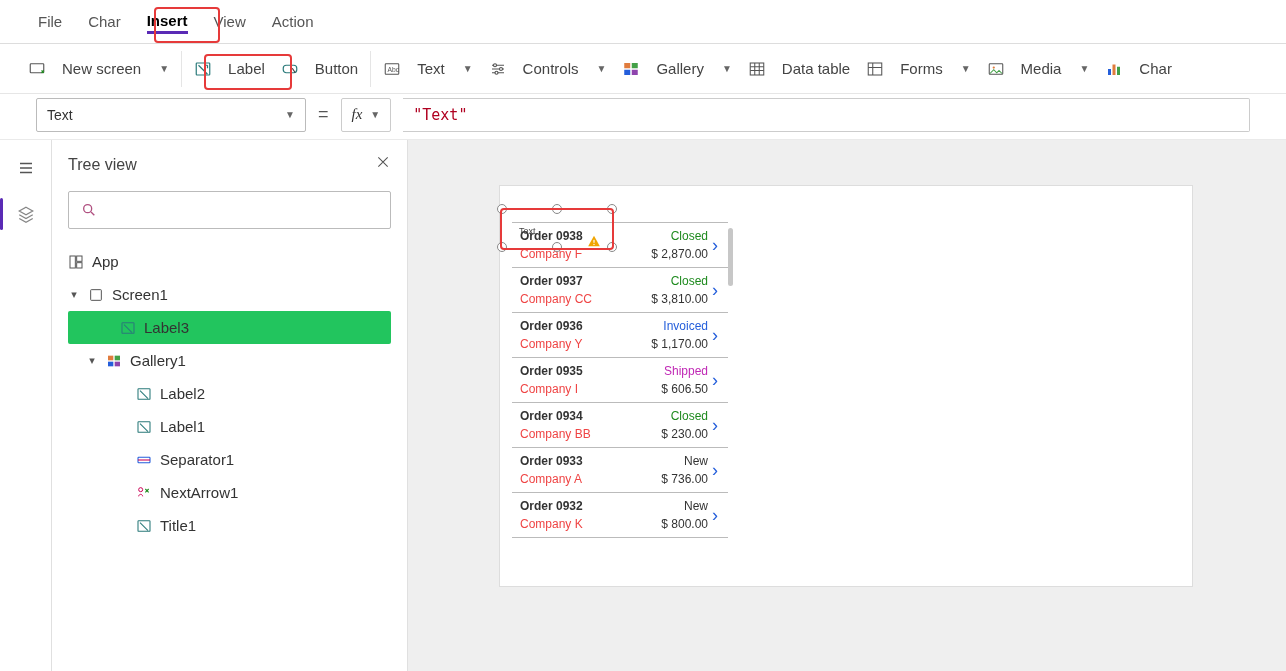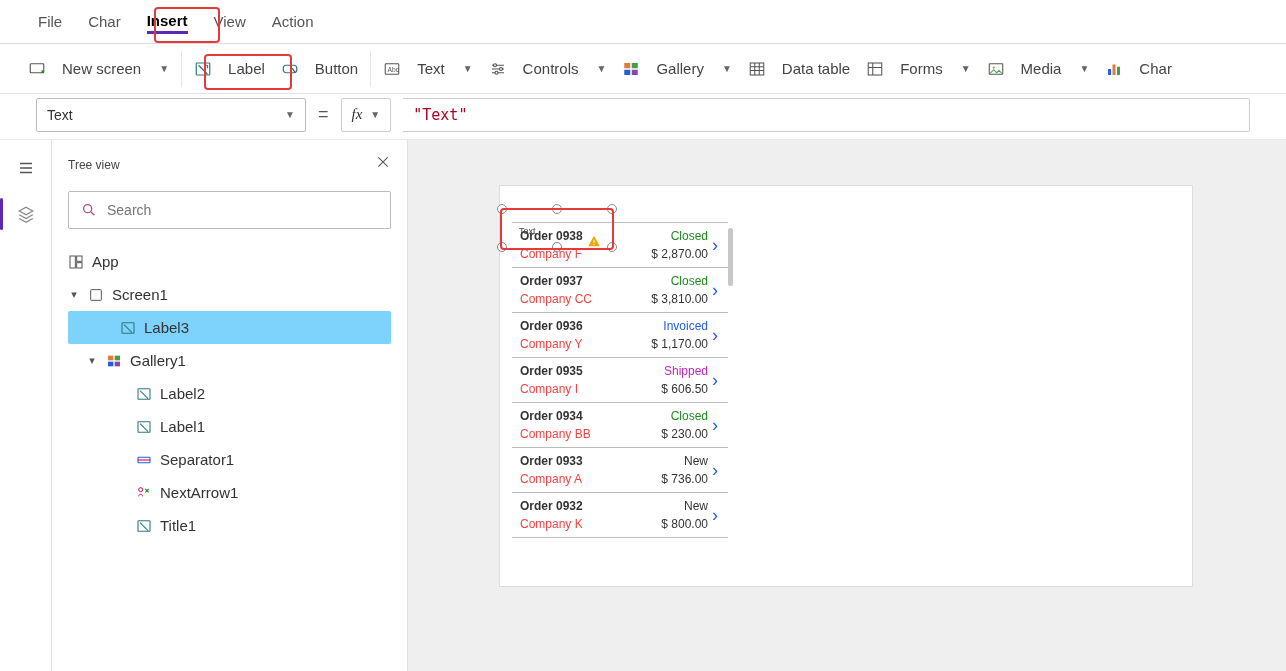--- a/index.html
+++ b/index.html
@@ -31,28 +31,28 @@
 
 
 .body { display: flex; height: calc(100% - 140px); }
 .rail { width: 52px; border-right: 1px solid #e0e0e0; display: flex; flex-direction: column; align-items: center; padding-top: 14px; gap: 18px; }
 .rail-btn { width: 28px; height: 28px; cursor: pointer; display: flex; align-items: center; justify-content: center; }
 .rail-btn.sel { position: relative; }
 .rail-btn.sel::before { content: ""; position: absolute; left: -12px; top: -2px; width: 3px; height: 32px; background: #5a2ab5; border-radius: 2px; }
 
 .treepane { width: 356px; border-right: 1px solid #e0e0e0; padding: 14px 16px 0 16px; display: flex; flex-direction: column; }
 .tree-head { display: flex; justify-content: space-between; align-items: center; margin-bottom: 16px; }
-.tree-title { font-size: 12px; color: #444; }
+.tree-title { font-size: 16px; color: #444; }
 .close-x { font-size: 18px; color: #555; cursor: pointer; }
 .search-box { display: flex; align-items: center; height: 38px; border: 1px solid #bbb; border-radius: 2px; padding: 0 12px; gap: 10px; margin-bottom: 16px; }
 .search-box input { border: none; outline: none; flex: 1; font-size: 14px; color: #666; }
 
 .tree { font-size: 15px; }
 .tree-row { display: flex; align-items: center; gap: 8px; padding: 8px 4px; cursor: pointer; border-radius: 2px; }
-.tree-row.sel { background: #7dd3fc; }
+.tree-row.sel { background: #22c55e; }
 .tw { width: 12px; text-align: center; color: #555; font-size: 11px; }
 .ind-1 { padding-left: 0; }
 .ind-2 { padding-left: 18px; }
 .ind-3 { padding-left: 52px; }
 .ind-4 { padding-left: 68px; }
 
 
 .canvas { flex: 1; background: #efefef; position: relative; }
 .app-surface { position: absolute; top: 46px; left: 92px; width: 692px; height: 400px; background: #fff; box-shadow: 0 0 0 1px #ddd; overflow: hidden; }
 .gallery { width: 216px; margin: 36px 0 0 12px; border-top: 1px solid #bbb; }
@@ -218,21 +218,20 @@
         <svg class="ic-sm" viewBox="0 0 24 24" stroke="#555" stroke-width="1.6">
             <path d="M5 5l14 14M19 5L5 19"></path>
           </svg>
       </div>
     </div>
     <div class="search-box">
       <svg class="ic-sm" viewBox="0 0 24 24" fill="none" stroke="#b05080" stroke-width="2">
           <circle cx="10" cy="10" r="6"></circle>
           <path d="M15 15l5 5"></path>
         </svg>
-      <input placeholder="Search" style="">
     </div>
     <div class="tree">
       <div class="tree-row ind-1">
         <svg class="ic-sm" viewBox="0 0 24 24" fill="none" stroke="#555" stroke-width="1.5">
             <rect x="3" y="3" width="8" height="18"></rect>
             <rect x="13" y="3" width="8" height="8"></rect>
             <rect x="13" y="13" width="8" height="8"></rect>
           </svg>
         <span>App</span>
       </div>

